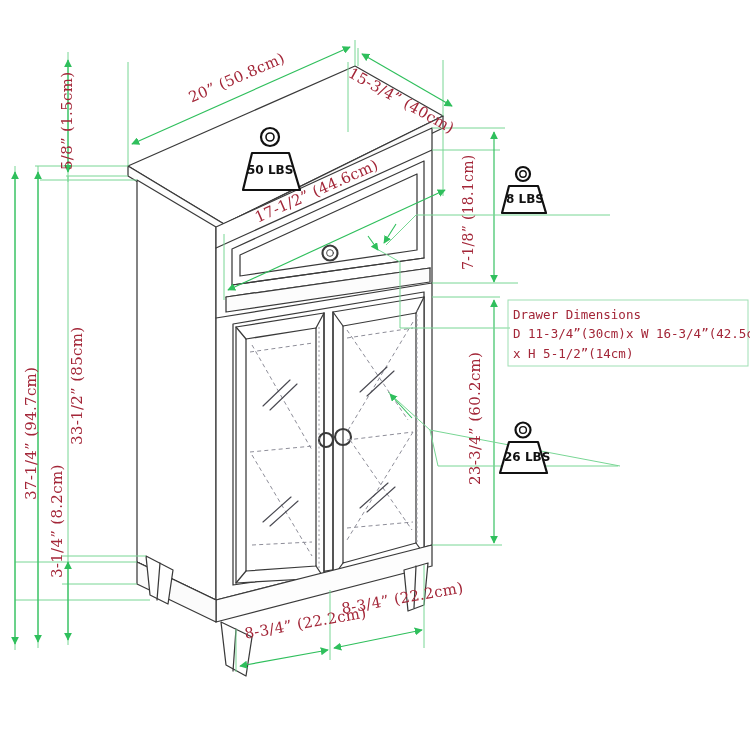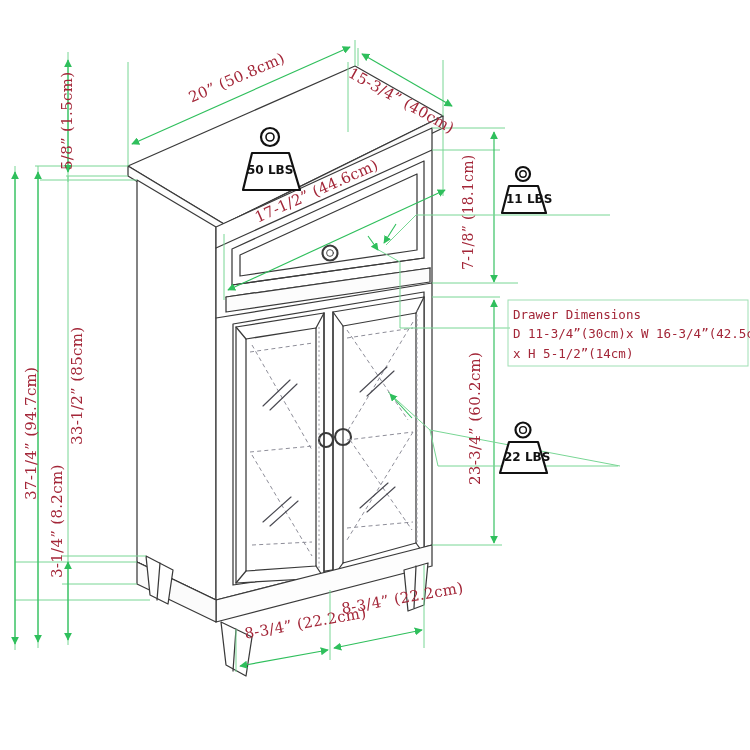--- a/index.html
+++ b/index.html
@@ -303,24 +303,24 @@
   </div>
 
   <div class="dim-text" style="left:340px; top:600px; transform:rotate(-10deg); transform-origin:0 0;">
     <span>8-3/4” (22.2cm)</span>
   </div>
 
   <div class="wt-label" style="left:247px; top:163px;text-align:center;">
     <span>50 LBS</span>
   </div>
   <div class="wt-label" style="left:506px; top:192px;">
-    <span>11 LBS</span>
+    <span>8 LBS</span>
   </div>
   <div class="wt-label" style="left:504px; top:450px;">
-    <span>22 LBS</span>
+    <span>26 LBS</span>
   </div>
 
   <div class="note-box" style="left:513px; top:305px;">
     <div>Drawer Dimensions</div>
     <div>D 11-3/4”(30cm)x W 16-3/4”(42.5cm)</div>
     <div>x H 5-1/2”(14cm)</div>
   </div>
 
 </div>
 

